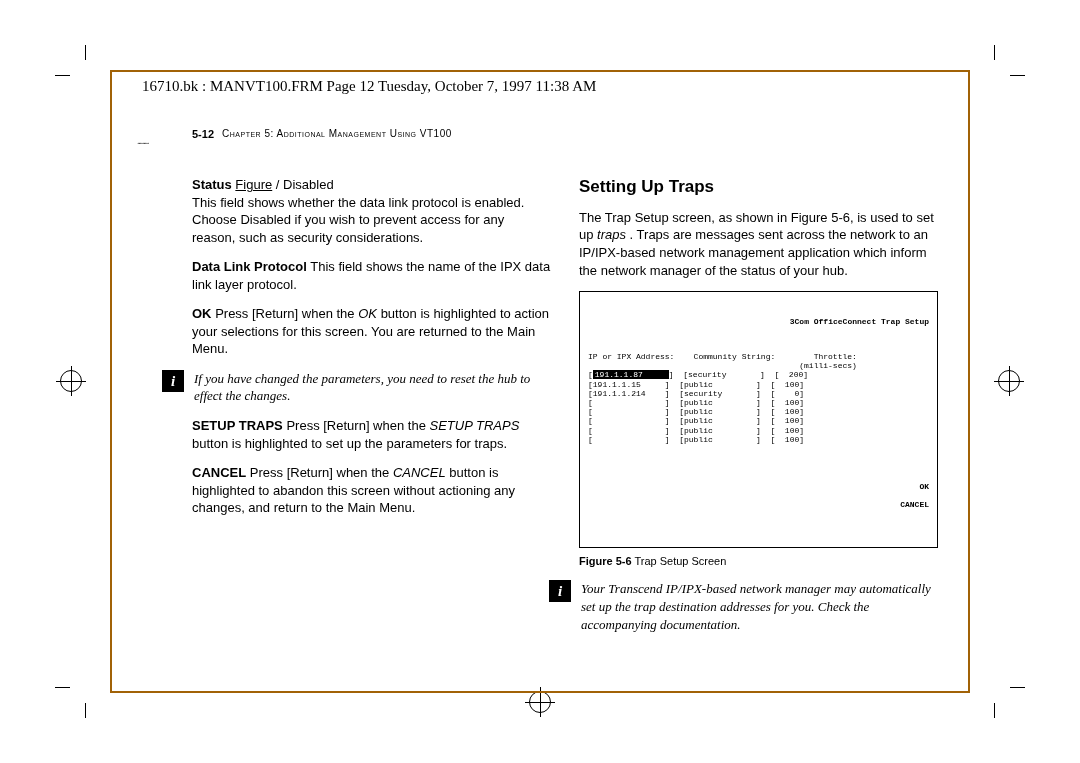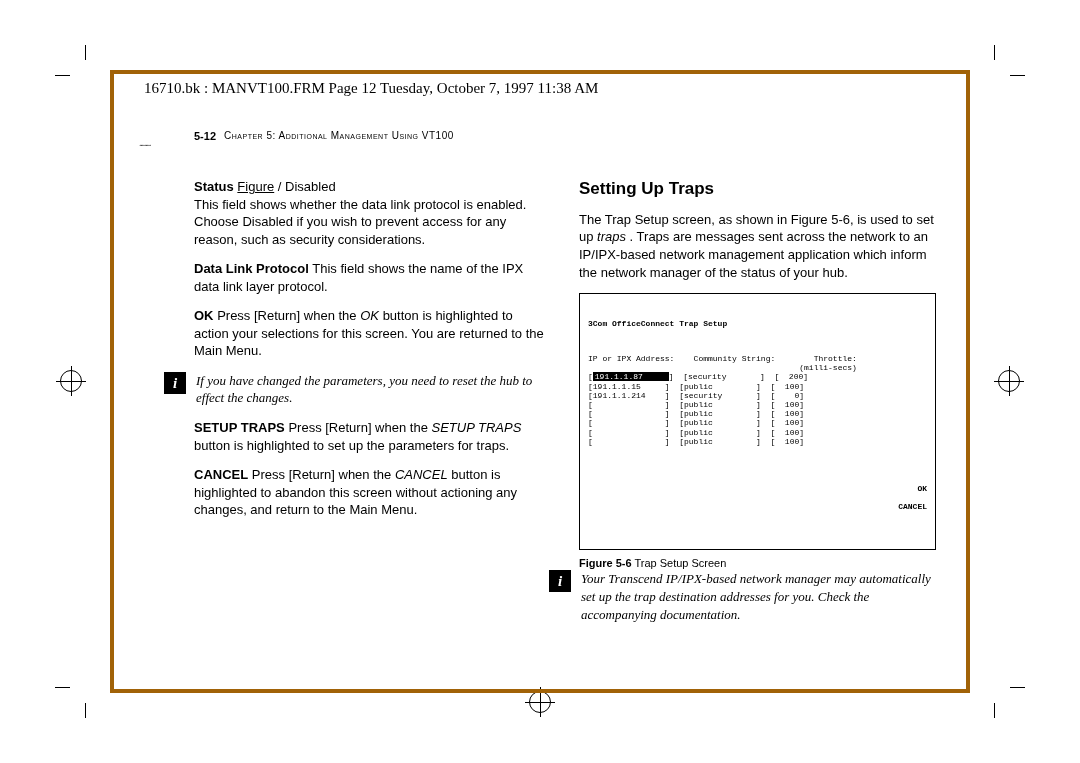--- a/index.html
+++ b/index.html
@@ -33,21 +33,21 @@
   .reg::before, .reg::after { content: ""; position: absolute; background: #000; }
   .reg::before { width: 30px; height: 1px; top: 10px; left: -5px; }
   .reg::after  { width: 1px; height: 30px; top: -5px; left: 10px; }
   .reg.left  { top: 370px; left: 60px; }
   .reg.right { top: 370px; right: 60px; }
   .reg.bottom{ bottom: 50px; left: 529px; }
 
   .page {
     position: absolute;
     top: 70px; left: 110px; right: 110px; bottom: 70px;
-    border: 4px solid #a16207;
+    border: 2px solid #a16207;
   }
   .frame-header {
     position: absolute;
     top: 6px; left: 30px;
     font-size: 15px;
     font-family: Georgia, serif;
   }
   .content {
     position: absolute;
     top: 56px; left: 80px; right: 30px; bottom: 10px;
@@ -109,23 +109,24 @@
     padding: 6px 8px 10px;
     font-family: "Courier New", monospace;
     font-size: 8px;
     line-height: 1.15;
     margin-bottom: 6px;
     white-space: pre;
   }
   .figcap {
     font-size: 11px;
     font-family: Arial, sans-serif;
+    margin-bottom: 12px;
   }
   .figcap .fb { font-weight: bold; }
-  .fig-title { text-align: left; font-weight: bold; margin-bottom: 8px; }
+  .fig-title { text-align: right; font-weight: bold; margin-bottom: 8px; }
   .fig-buttons { text-align: right; font-weight: bold; margin-top: 10px; }
   .hl { background: #000; color: #fff; padding: 0 2px; }
 </style>
 </head>
 <body>
 
 <div class="crop-marks">
   <div class="crop tl"></div>
     <div class="crop tr"></div>
   <div class="crop bl"></div>

